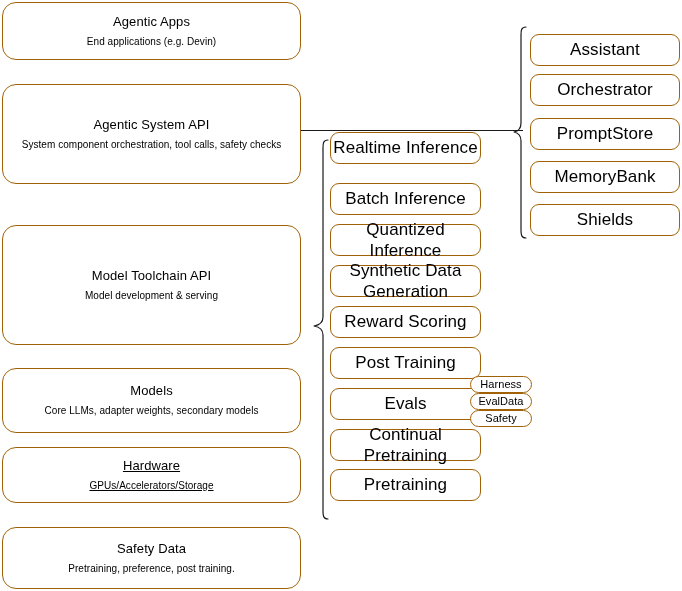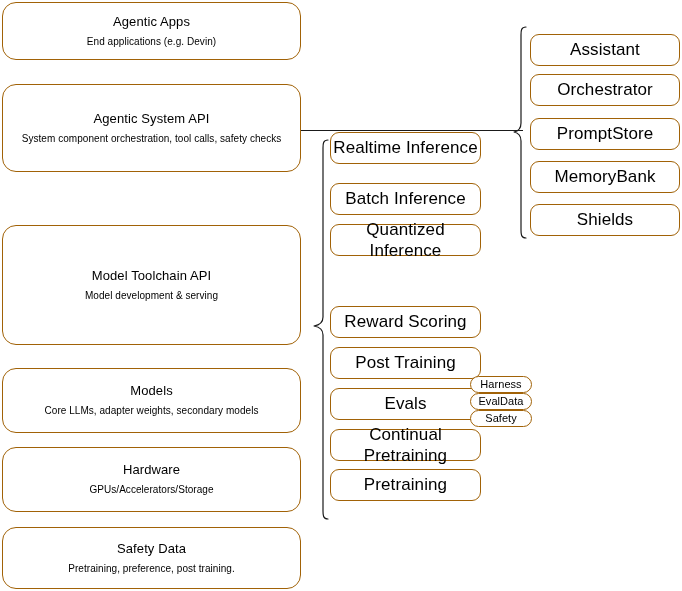--- a/index.html
+++ b/index.html
@@ -94,36 +94,36 @@
 </head>
 <body>
 
 <div id="canvas">
 
   <div class="node layer" style="top:2px;height:58px;">
     <div class="title">Agentic Apps</div>
     <div class="subtitle">End applications (e.g. Devin)</div>
   </div>
 
-  <div class="node layer" style="top:84px;height:88px;justify-content:center;">
+  <div class="node layer" style="top:84px;height:100px;justify-content:center;">
     <div class="title">Agentic System API</div>
     <div class="subtitle">System component orchestration, tool calls, safety checks</div>
   </div>
 
   <div class="node layer" style="top:225px;height:120px;">
     <div class="title">Model Toolchain API</div>
     <div class="subtitle">Model development &amp; serving</div>
   </div>
 
   <div class="node layer" style="top:368px;height:65px;">
     <div class="title">Models</div>
     <div class="subtitle">Core LLMs, adapter weights, secondary models</div>
   </div>
 
-  <div class="node layer" style="top:447px;height:65px;">
+  <div class="node layer" style="top:447px;height:56px;text-decoration:underline;">
     <div class="title">Hardware</div>
     <div class="subtitle">GPUs/Accelerators/Storage</div>
   </div>
 
   <div class="node layer" style="top:527px;height:62px;">
     <div class="title">Safety Data</div>
     <div class="subtitle">Pretraining, preference, post training.</div>
   </div>
 
   <div class="connector" style="left:301px;top:130px;width:222px;height:1px;"></div>
@@ -154,20 +154,23 @@
 
   <div class="node chip chip-mid" style="top:132px;">
     <span>Realtime Inference</span>
   </div>
   <div class="node chip chip-mid" style="top:183px;">
     <span>Batch Inference</span>
   </div>
   <div class="node chip chip-mid" style="top:224px;">
     <span>Quantized Inference</span>
   </div>
+  <div class="node chip chip-mid" style="top:265px;">
+    <span>Synthetic Data Generation</span>
+  </div>
   <div class="node chip chip-mid" style="top:306px;">
     <span>Reward Scoring</span>
   </div>
   <div class="node chip chip-mid" style="top:347px;">
     <span>Post Training</span>
   </div>
   <div class="node chip chip-mid" style="top:388px;">
     <span>Evals</span>
   </div>
   <div class="node chip chip-mid" style="top:429px;">

